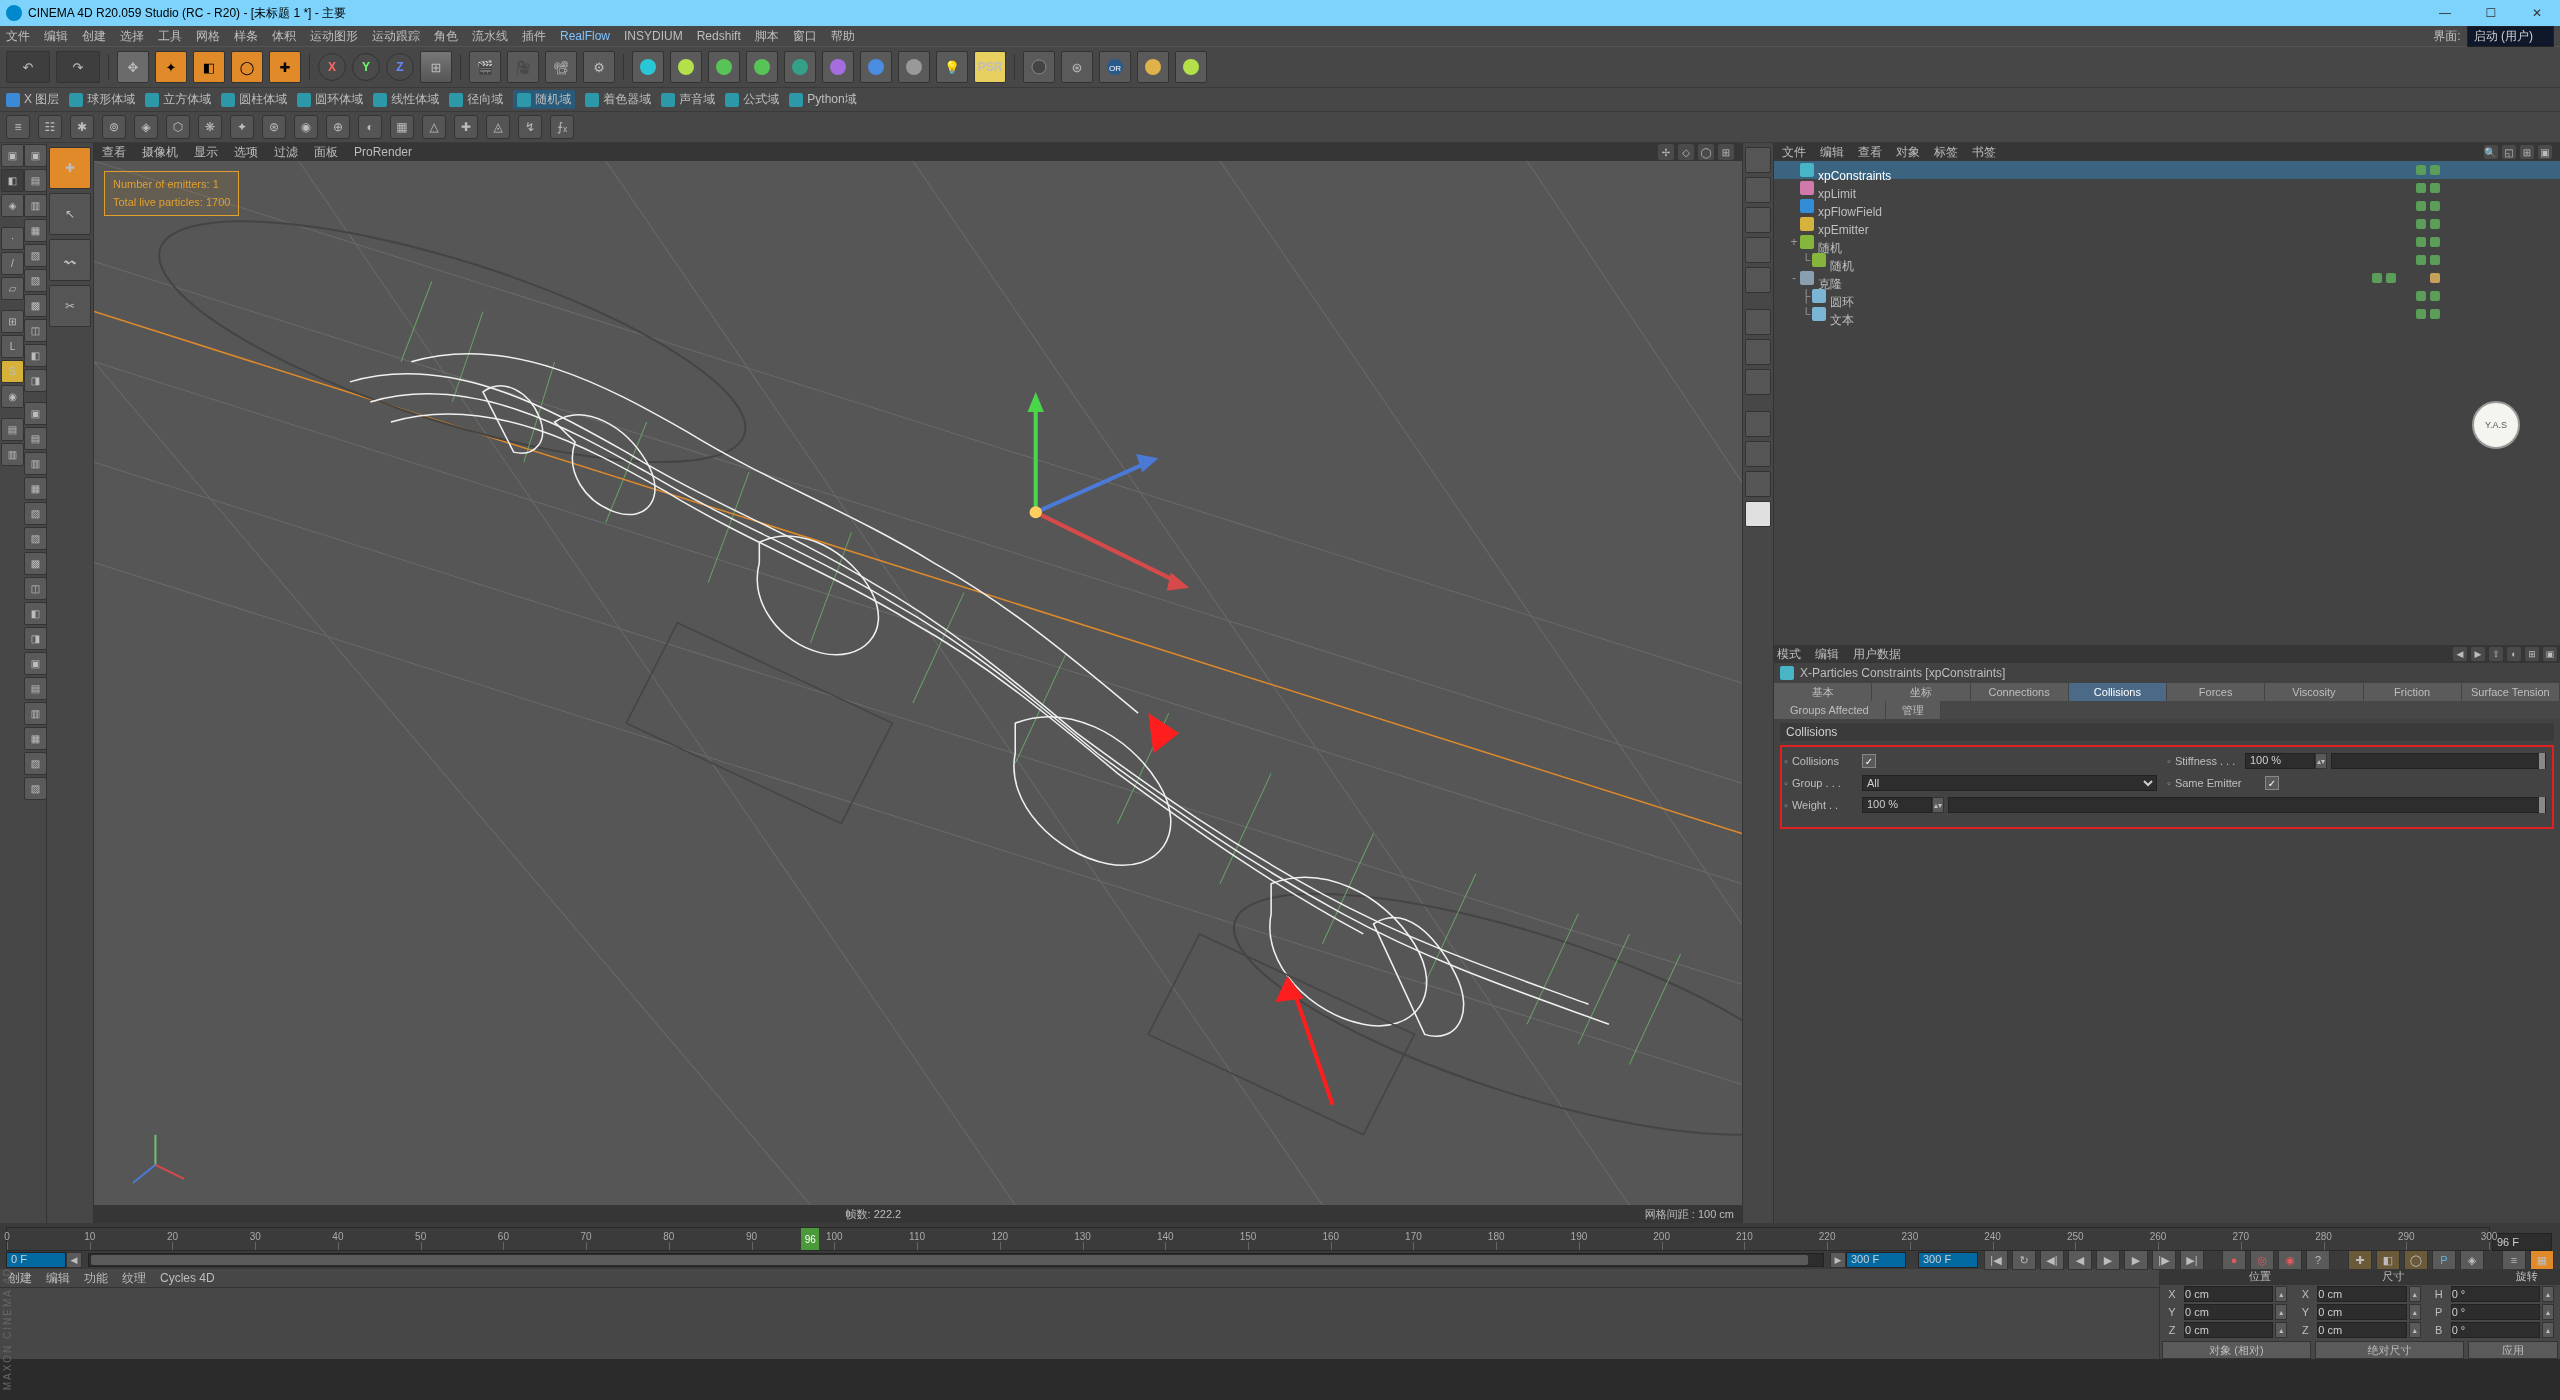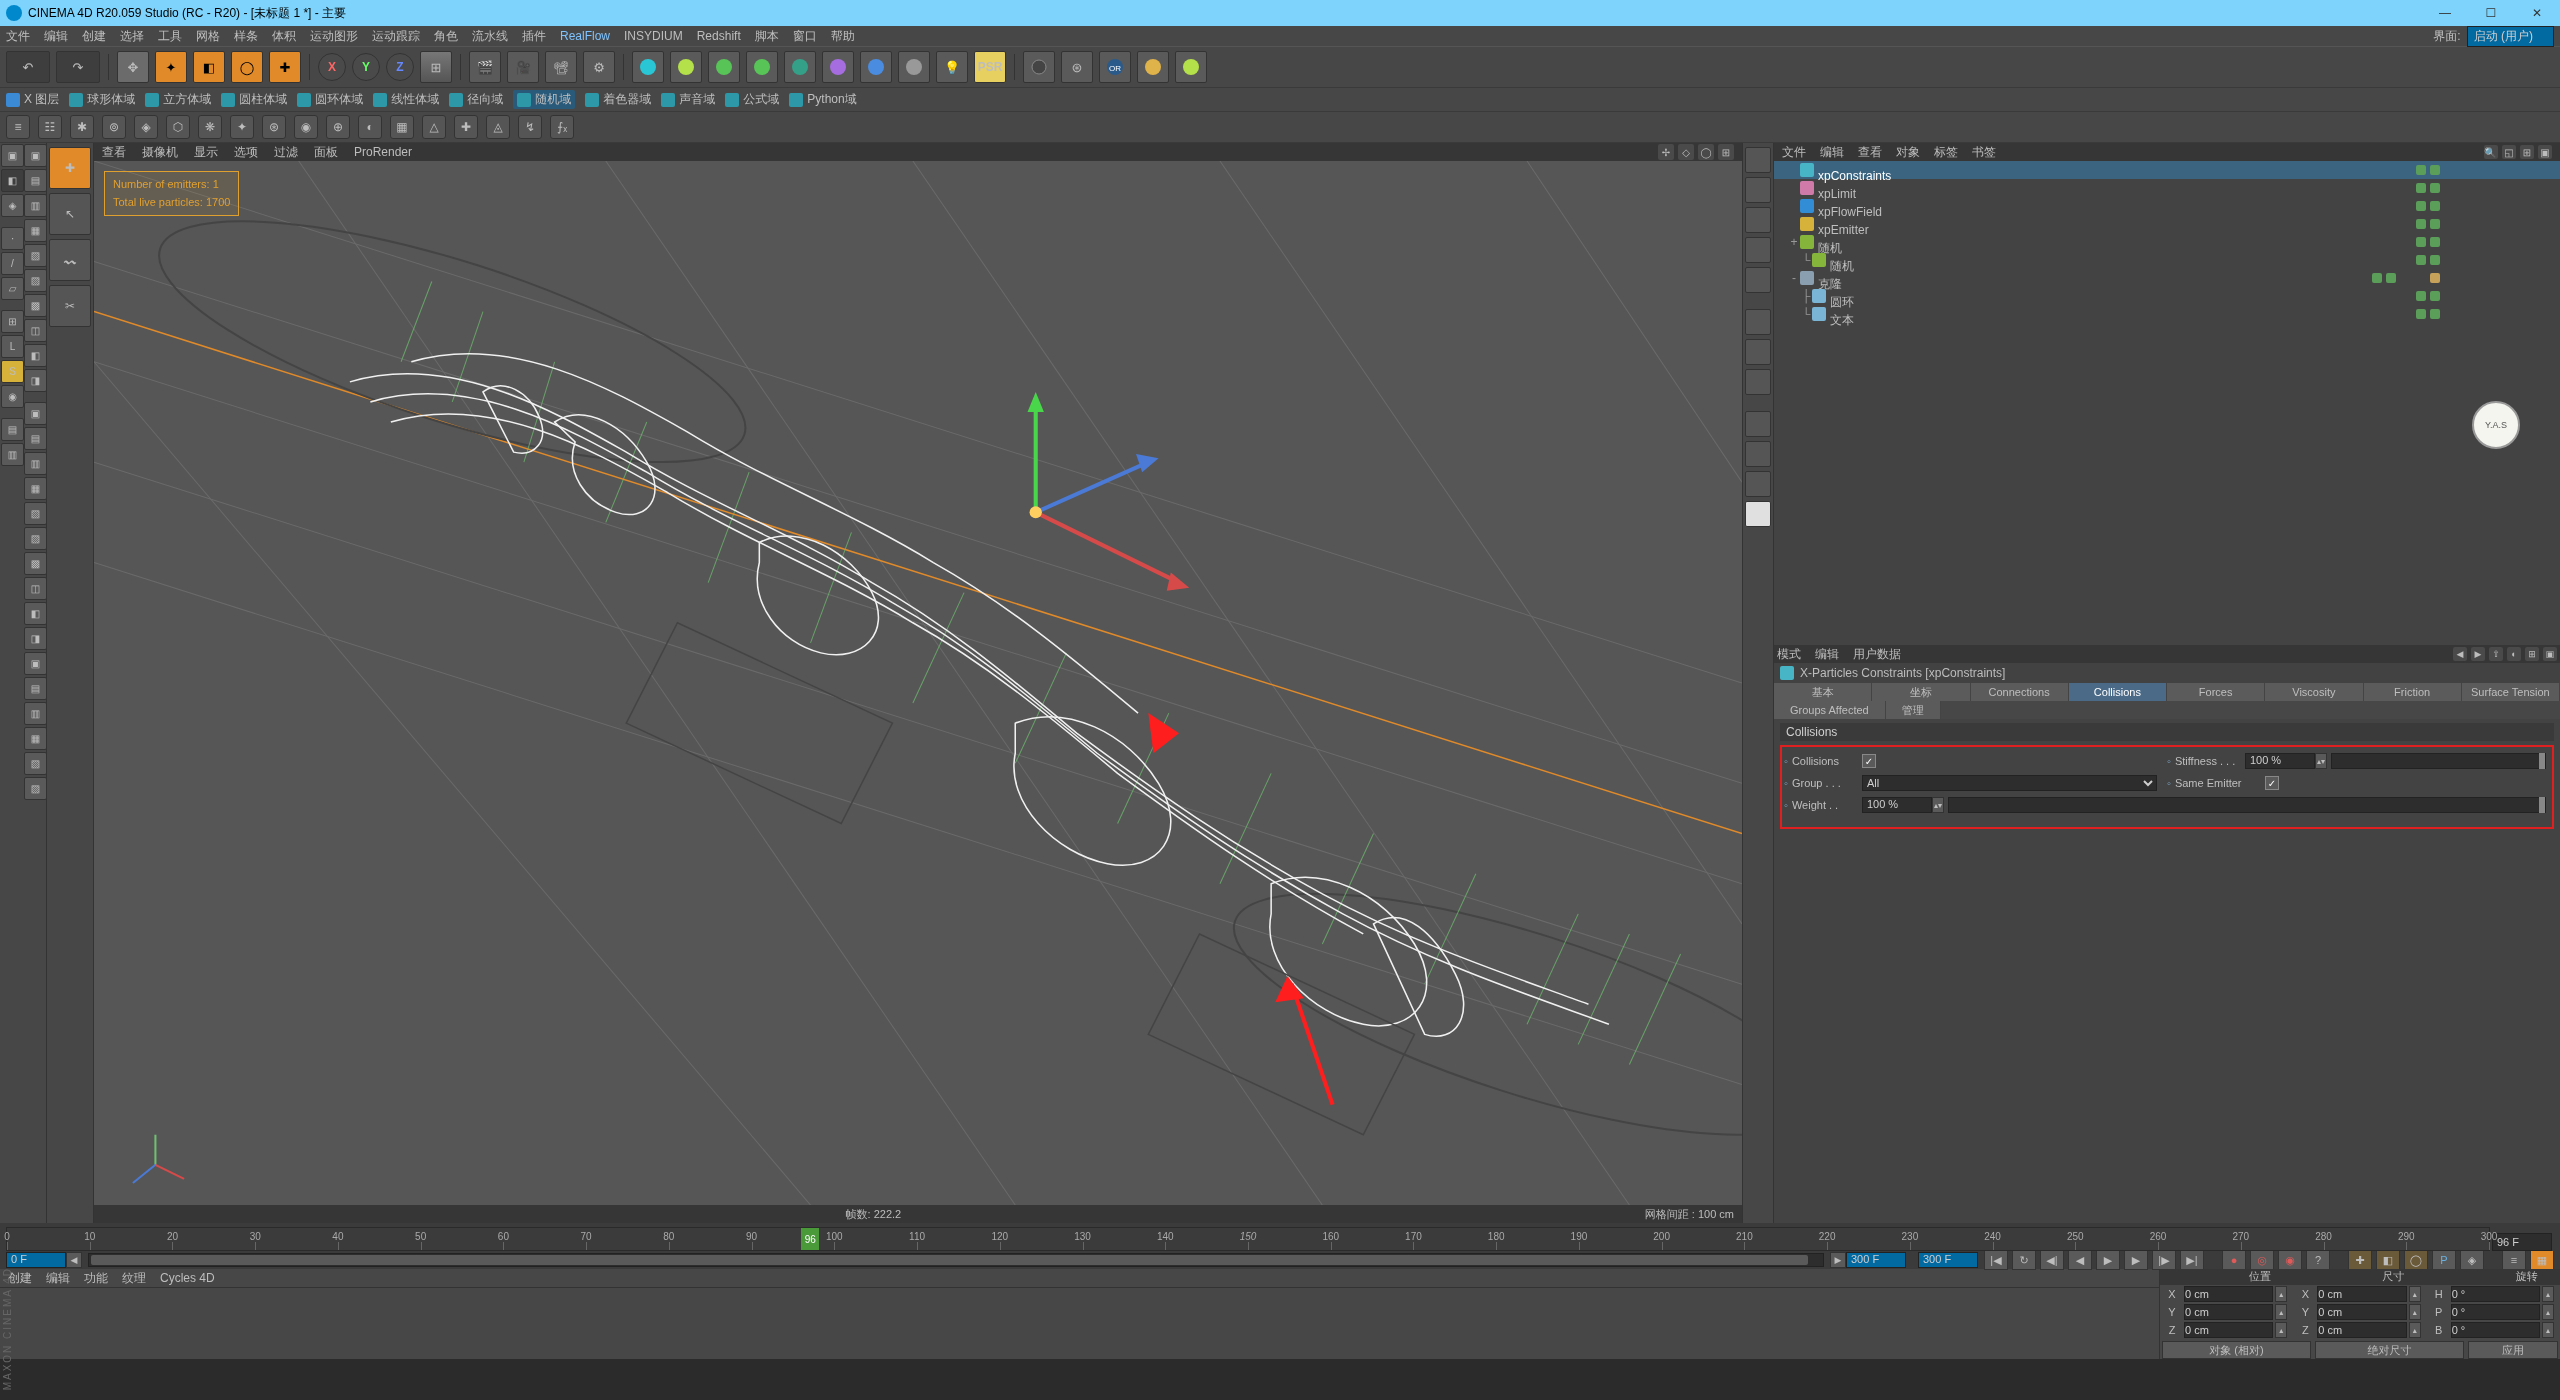--- a/index.html
+++ b/index.html
@@ -7,21 +7,21 @@
 .title-bar{height:26px;background:#7dd3fc;display:flex;align-items:center;color:#000;font-size:12px;}
 .title-bar .icon{width:16px;height:16px;background:#0088cc;border-radius:50%;margin:0 6px;}
 .window-controls{margin-left:auto;display:flex;}
 .window-controls div{width:46px;height:26px;display:flex;align-items:center;justify-content:center;font-size:12px;color:#333;}
 
 .menu-bar{height:20px;background:#474747;display:flex;align-items:center;padding:0 6px;font-size:12px;}
 .menu-bar span{margin-right:14px;color:#bfbfbf;}
 .menu-bar span.highlight{color:#7fc3ff;}
 .layout-menu{margin-left:auto;display:flex;align-items:center;font-size:12px;}
 .layout-menu .lbl{color:#bfbfbf;margin-right:6px;}
-.layout-menu .sel{background:#0369a1;border:1px solid #222;padding:1px 20px 1px 6px;color:#cfcfcf;}
+.layout-menu .sel{background:#0f172a;border:1px solid #222;padding:1px 20px 1px 6px;color:#cfcfcf;}
 
 .toolbar{background:#474747;display:flex;align-items:center;padding:4px 6px;gap:6px;border-top:1px solid #555;border-bottom:1px solid #3a3a3a;}
 .tb{width:26px;height:26px;background:#5a5a5a;border:1px solid #333;border-radius:2px;display:flex;align-items:center;justify-content:center;font-size:13px;}
 .tb.big{width:30px;height:30px;}
 .tb.undo{background:#3e3e3e;width:42px;}
 .tb.sel{background:#6b6b6b;}
 .tb.orange{background:#e08a2a;color:#000;}
 .tb.x{background:linear-gradient(#777,#555);}
 .sep{width:1px;height:26px;background:#333;margin:0 2px;}
 .axis-btn{width:26px;height:26px;border-radius:50%;border:1px solid #333;display:flex;align-items:center;justify-content:center;font-weight:bold;}
@@ -720,21 +720,21 @@
         <div class="ticklbl" style="left: 33.3333%;">100</div>
         <div class="tick" style="left: 33.3333%;"></div>
         <div class="ticklbl" style="left: 36.6667%;">110</div>
         <div class="tick" style="left: 36.6667%;"></div>
         <div class="ticklbl" style="left: 40%;">120</div>
         <div class="tick" style="left: 40%;"></div>
         <div class="ticklbl" style="left: 43.3333%;">130</div>
         <div class="tick" style="left: 43.3333%;"></div>
         <div class="ticklbl" style="left: 46.6667%;">140</div>
         <div class="tick" style="left: 46.6667%;"></div>
-        <div class="ticklbl" style="left: 50%; font-style: italic;">150</div>
+        <div class="ticklbl" style="left: 50%;">150</div>
         <div class="tick" style="left: 50%;"></div>
         <div class="ticklbl" style="left: 53.3333%;">160</div>
         <div class="tick" style="left: 53.3333%;"></div>
         <div class="ticklbl" style="left: 56.6667%;">170</div>
         <div class="tick" style="left: 56.6667%;"></div>
         <div class="ticklbl" style="left: 60%;">180</div>
         <div class="tick" style="left: 60%;"></div>
         <div class="ticklbl" style="left: 63.3333%;">190</div>
         <div class="tick" style="left: 63.3333%;"></div>
         <div class="ticklbl" style="left: 66.6667%;">200</div>

